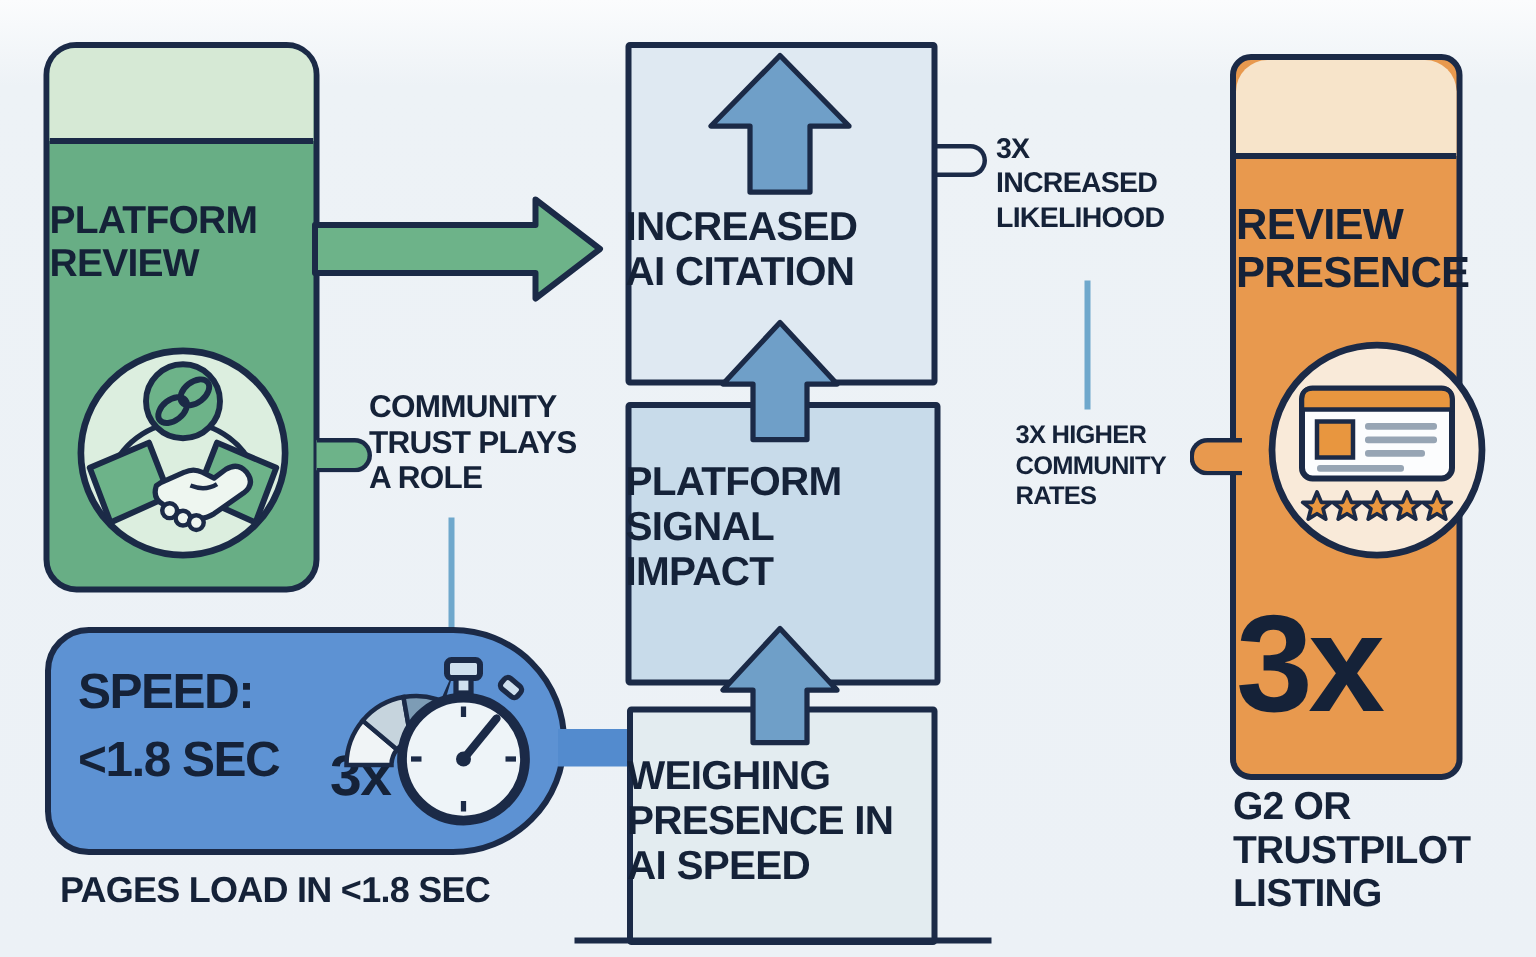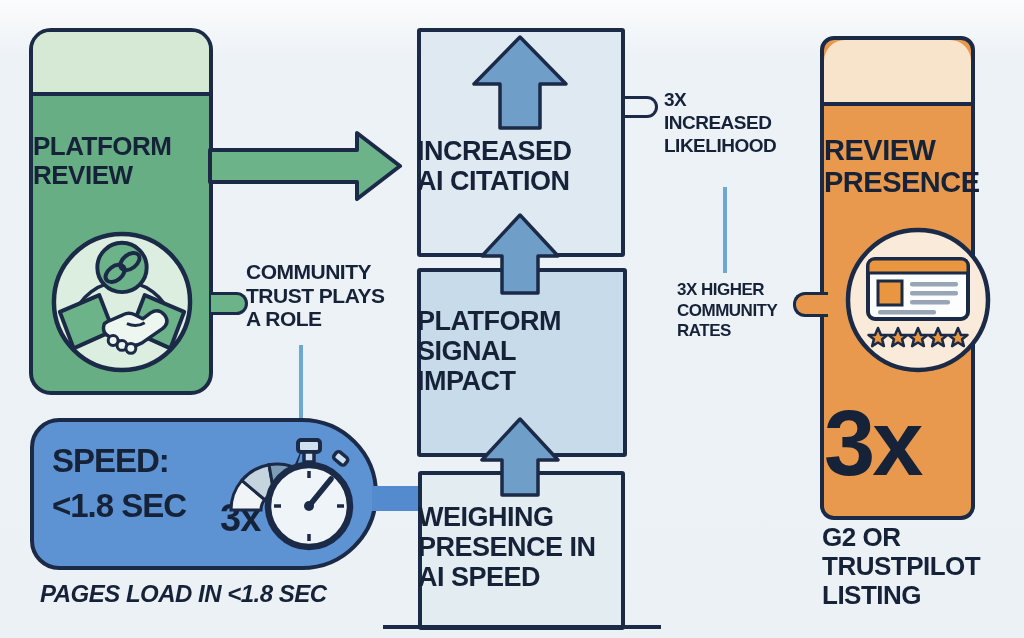--- a/index.html
+++ b/index.html
@@ -38,21 +38,21 @@
   .vline{width:4px;background:#6fa8cc;}
   
   .speed-card{
     left:30px;top:418px;width:348px;height:152px;
     background:#5d92d3;border:4px solid #1b2a47;
     border-radius:30px 78px 78px 30px;box-sizing:border-box;
   }
   .speed-title{position:absolute;left:18px;top:17px;text-align:left;font-size:33px;line-height:1.35;letter-spacing:-1px;}
   .speed-3x{position:absolute;left:186px;top:75px;font-size:38px;letter-spacing:-1px;}
   .speed-connector{left:372px;top:486px;width:49px;height:25px;background:#538bce;}
-  .speed-caption{left:40px;top:581px;width:305px;font-size:24px;font-style:italic;}
+  .speed-caption{left:40px;top:581px;width:305px;font-size:24px;}
   
   .flow-box{border:4px solid #1b2a47;box-sizing:border-box;border-radius:3px;}
   .box-top{left:417px;top:28px;width:208px;height:229px;background:#dfe9f2;}
   .box-mid{left:417px;top:268px;width:210px;height:189px;background:#c8dbea;}
   .box-bot{left:418px;top:471px;width:207px;height:159px;background:#e3ecf0;}
   .box-top-label{left:417px;top:136px;width:208px;font-size:27px;}
   .box-mid-label{left:417px;top:306px;width:210px;font-size:27px;}
   .box-bot-label{left:418px;top:502px;width:207px;font-size:27px;}
   .baseline{left:383px;top:625px;width:278px;height:4px;background:#1b2a47;}
   

